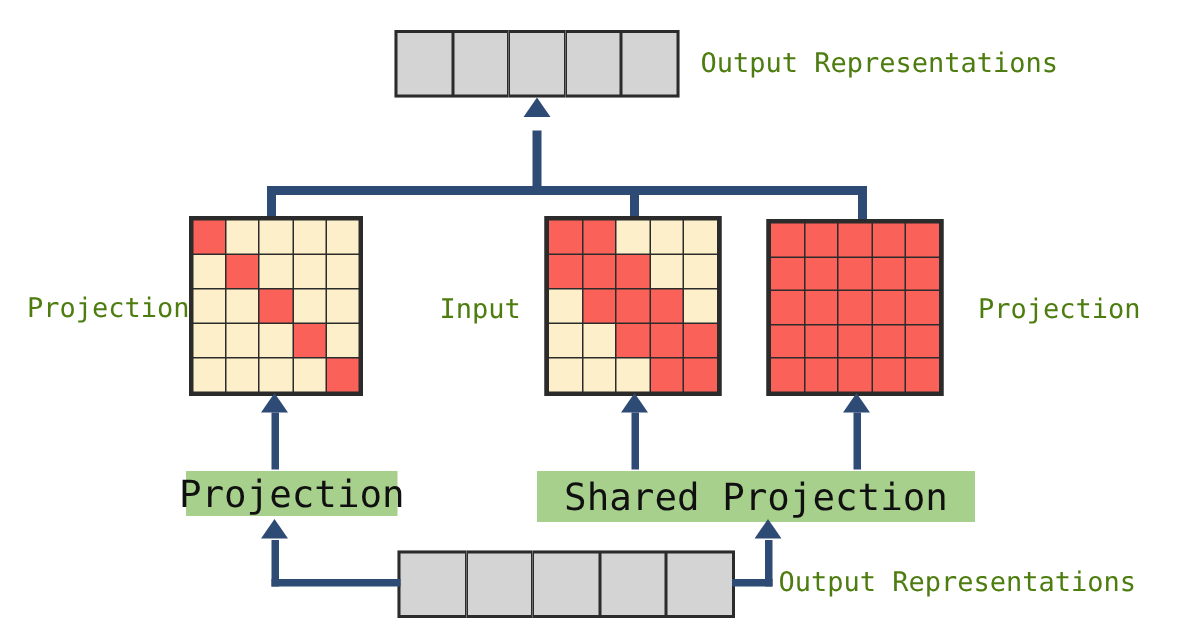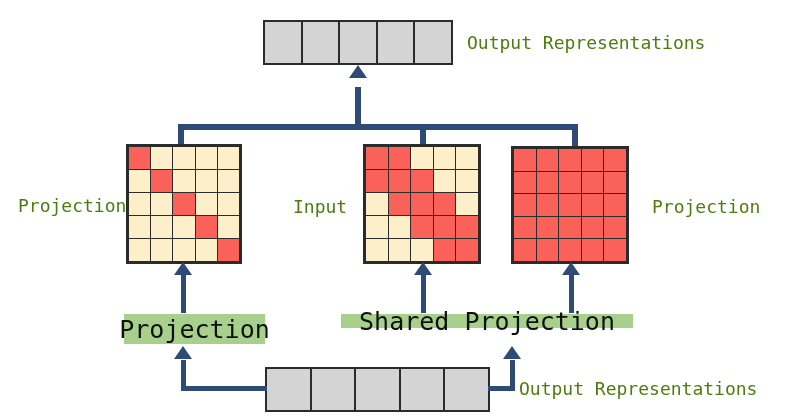--- a/index.html
+++ b/index.html
@@ -164,21 +164,21 @@
   <div class="arrowhead" style="left:174px;top:262px;"></div>
 
   <div class="wire" style="left:421px;top:275px;width:5px;height:38px;"></div>
   <div class="arrowhead" style="left:414px;top:262px;"></div>
 
   <div class="wire" style="left:569px;top:275px;width:5px;height:38px;"></div>
   <div class="arrowhead" style="left:562px;top:262px;"></div>
 
   <div class="projbox" style="left:124px;top:314px;width:141px;height:30px;">Projection</div>
 
-  <div class="projbox" style="left:341px;top:314px;width:292px;height:14px;">Shared Projection</div>
+  <div class="projbox" style="left:358px;top:314px;width:292px;height:34px;">Shared Projection</div>
 
   <div class="strip" id="input-strip" style="left:265px;top:367px;width:225px;height:45px;">
       <div class="cell" style="flex: 1 1 0px;"></div>
       <div class="cell" style="flex: 1 1 0px;"></div>
       <div class="cell" style="flex: 1 1 0px;"></div>
       <div class="cell" style="flex: 1 1 0px;"></div>
       <div class="cell" style="flex: 1 1 0px;"></div>
     </div>
 
   <div class="lbl" style="left:519px;top:378px;">Output Representations</div>

